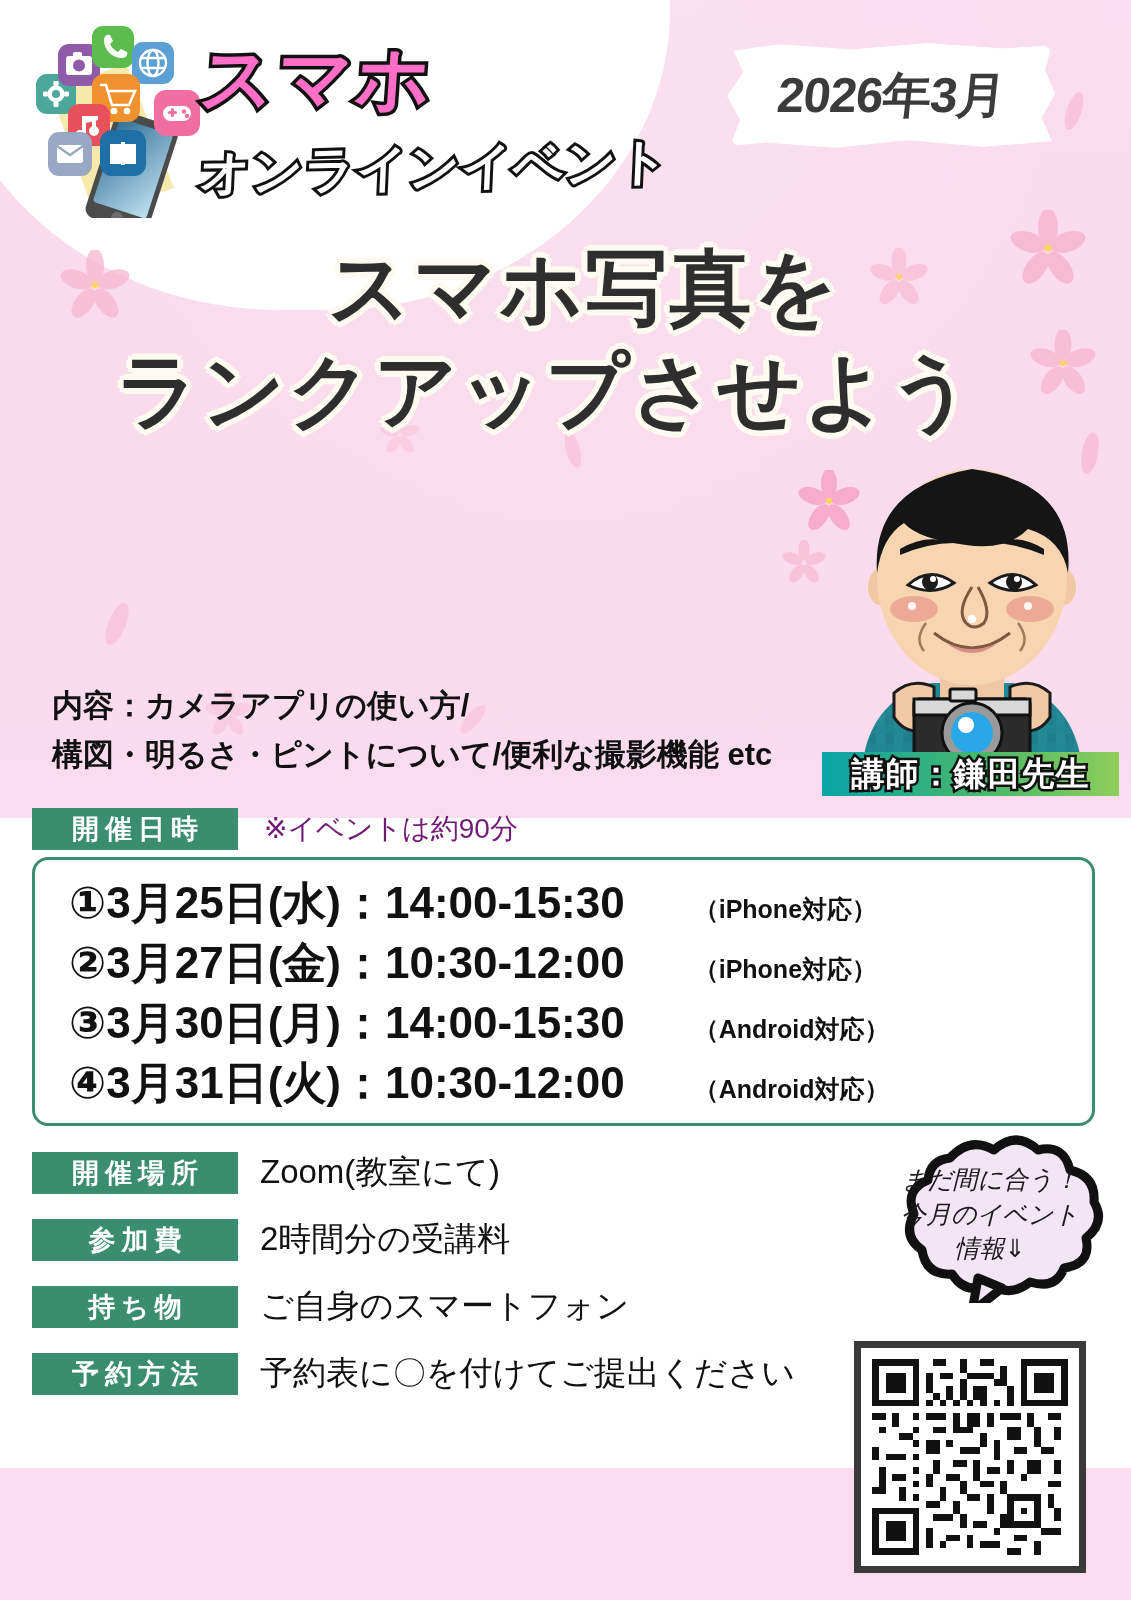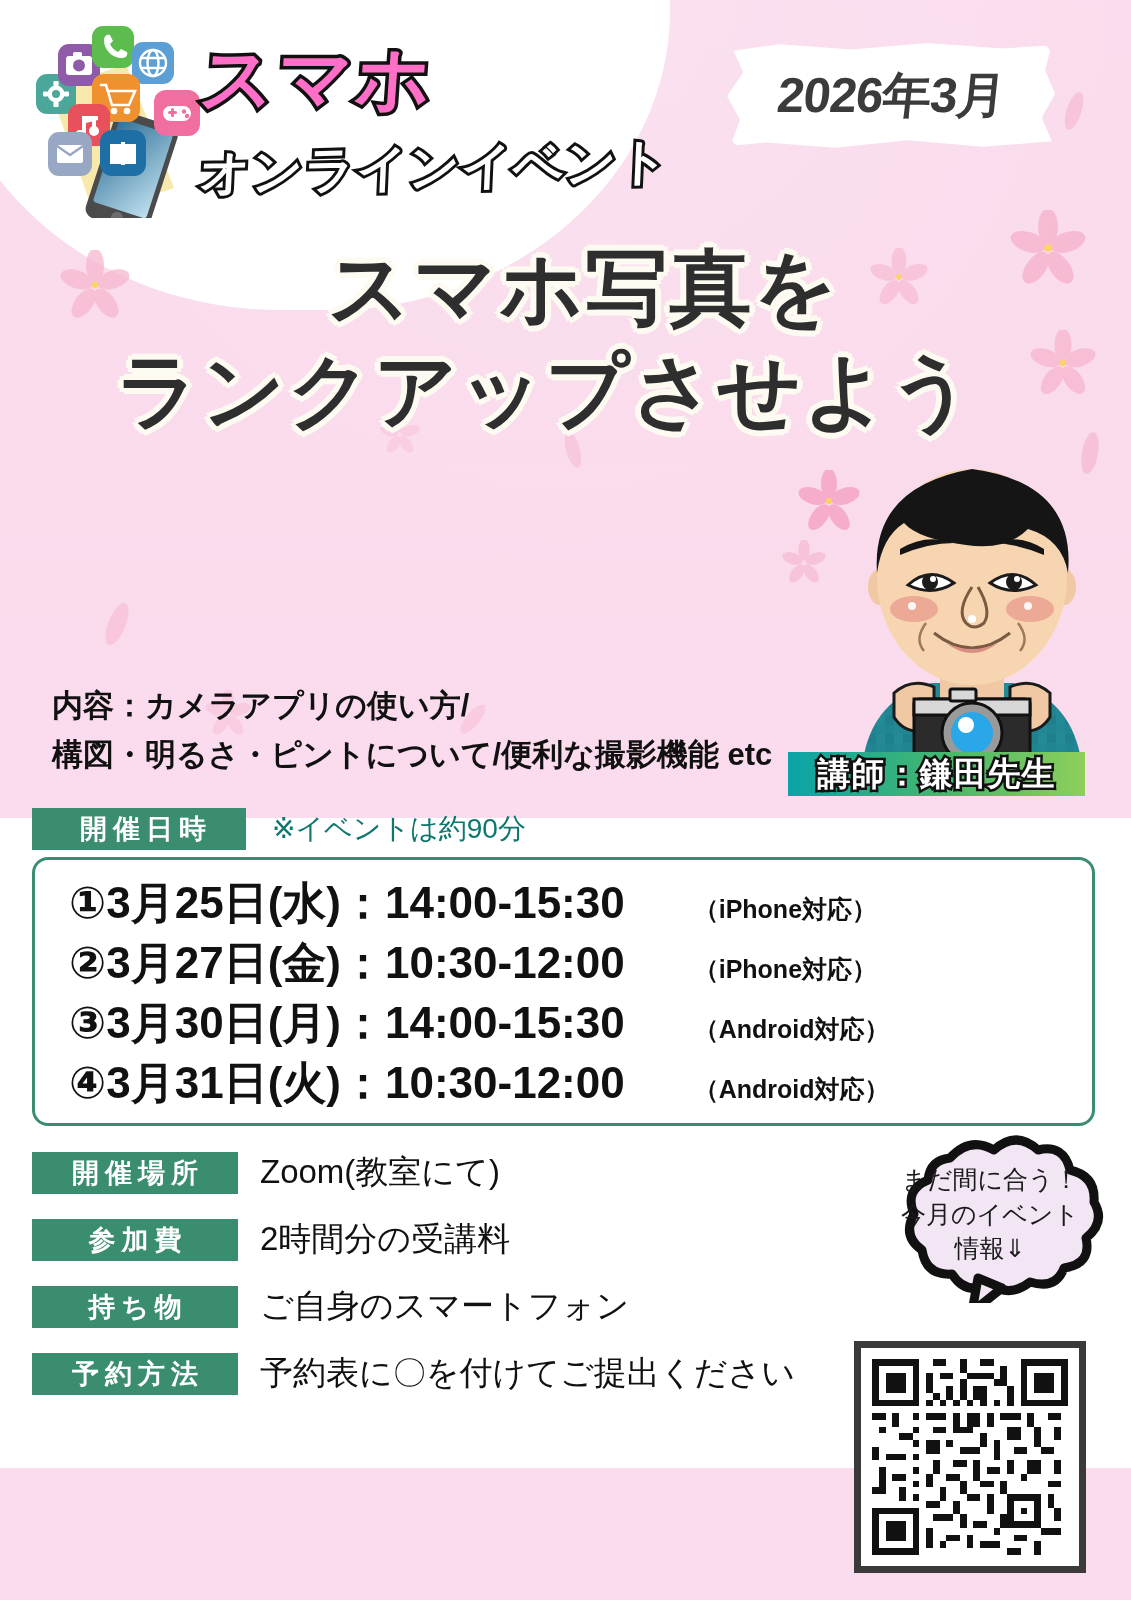--- a/index.html
+++ b/index.html
@@ -90,40 +90,40 @@
   }
   .lead-l{font-size:31px;color:#111;line-height:1.62;white-space:nowrap;font-weight:500;}
 
   
   .content-lines{position:absolute;left:52px;top:682px;width:800px;}
   .content-l{font-size:31px;font-weight:bold;color:#111;line-height:1.58;white-space:nowrap;}
 
   
   .teacher{position:absolute;left:822px;top:437px;width:300px;height:330px;}
   .teacher-badge{
-    position:absolute;left:788px;top:752px;width:297px;height:44px;
+    position:absolute;left:822px;top:752px;width:297px;height:44px;
     background:linear-gradient(90deg,#0aa3a8 0%,#49b86a 55%,#8ecf5a 100%);
     display:flex;align-items:center;justify-content:center;
   }
   .teacher-badge span{
     font-size:33px;font-weight:bold;color:#fff;letter-spacing:1px;
     -webkit-text-stroke:5px #111;paint-order:stroke fill;white-space:nowrap;
   }
 
   
   .chip{
     background:#3a8d6e;color:#fff;font-weight:bold;
     display:flex;align-items:center;justify-content:center;
     font-size:27px;letter-spacing:6px;text-indent:6px;
   }
 
   .sec-datetime{position:absolute;left:32px;top:808px;width:1067px;}
   .sec-datetime .hdr{display:flex;align-items:center;gap:26px;}
-  .sec-datetime .chip{width:206px;height:42px;padding-left:8px;}
-  .sec-datetime .note{font-size:28px;color:#0f766e;white-space:nowrap;}
+  .sec-datetime .chip{width:206px;height:42px;}
+  .sec-datetime .note{font-size:28px;color:#701a75;white-space:nowrap;}
 
   .datebox{
     position:absolute;left:32px;top:857px;width:1063px;height:269px;
     border:3px solid #3a8d6e;border-radius:16px;background:#fff;
     padding:14px 0 0 0;box-sizing:border-box;
   }
   .date-row{
     display:flex;align-items:baseline;padding-left:34px;height:60px;gap:45px;
   }
   .date-main{font-size:44px;font-weight:bold;color:#111;white-space:nowrap;letter-spacing:0px;}
@@ -132,21 +132,21 @@
   
   .inforows{position:absolute;left:32px;top:1150px;width:830px;}
   .info-row{display:flex;align-items:center;margin-bottom:22px;}
   .info-row .chip{width:206px;height:42px;flex:0 0 auto;}
   .info-row .val{font-size:33px;color:#111;margin-left:22px;white-space:nowrap;}
 
   
   .bubble{position:absolute;left:866px;top:1128px;width:248px;height:175px;}
   .bubble .txt{
     position:absolute;left:0;top:34px;width:248px;text-align:center;
-    font-size:25px;color:#1a1a1a;line-height:1.38;
+    font-size:25px;color:#1a1a1a;line-height:1.38;font-style:italic;
   }
 
   
   .qrwrap{
     position:absolute;left:854px;top:1341px;width:232px;height:232px;
     background:#fff;border:7px solid #3a3a3a;box-sizing:border-box;padding:11px;
   }
   .qr{width:100%;height:100%;display:block;image-rendering:pixelated;}
 
   

